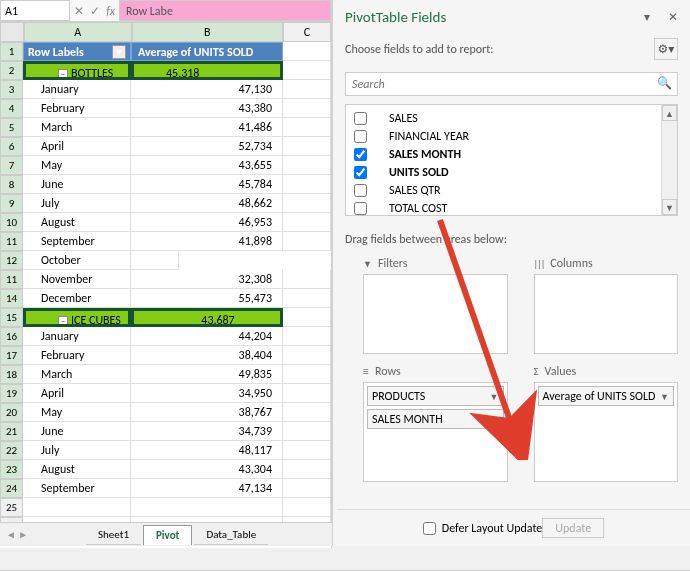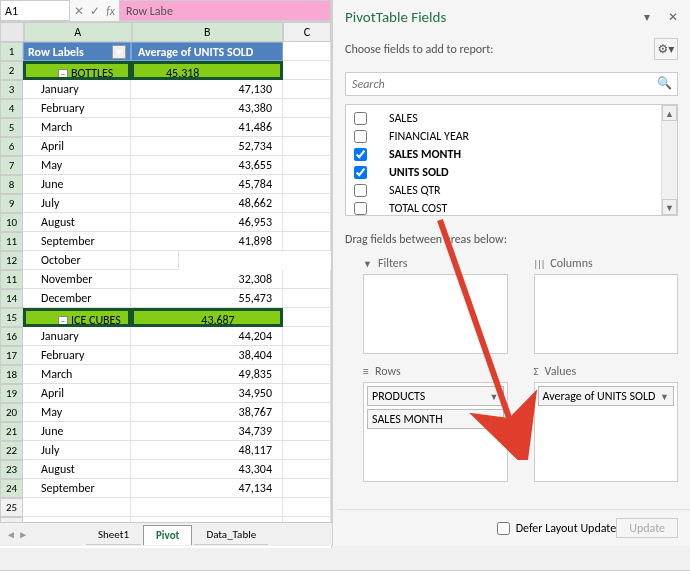--- a/index.html
+++ b/index.html
@@ -69,21 +69,21 @@
   .scroll-btn { height: 16px; text-align: center; font-size: 9px; color: #666; line-height:16px; border:1px solid #ccc;}
   
   .drag-label { padding: 6px 12px 8px; color: #555; }
   .areas { display: grid; grid-template-columns: 1fr 1fr; grid-template-rows: 100px 120px; gap: 8px; padding: 0 12px; }
   .area { display: flex; flex-direction: column; margin-left: 18px; }
   .area-title { color: #666; padding: 2px 0 4px; display: flex; align-items: center; gap: 6px; font-size:11px;}
   .area-box { flex: 1; background: #fff; border: 1px solid #ccc; padding: 3px; }
   .area-chip { border: 1px solid #bbb; background: #f5f5f5; padding: 2px 4px; margin-bottom: 3px; display: flex; justify-content: space-between; align-items: center; font-size: 11px; }
   .chip-arrow { font-size: 9px; color: #666; }
   
-  .defer-row { position:absolute; bottom:0; left:4px; right:0; padding: 8px 12px; display: flex; justify-content: flex-end; align-items: center; border-top: 1px solid #ddd; background:#f5f5f5;}
+  .defer-row { position:absolute; bottom:0; left:4px; right:0; padding: 8px 12px; display: flex; justify-content: center; align-items: center; border-top: 1px solid #ddd; background:#f5f5f5;}
   .update-btn { padding: 2px 12px; border: 1px solid #ccc; background: #f5f5f5; color: #aaa; }
   
   .icon-filter::before { content: "▼"; font-size: 9px; }
   .icon-cols::before { content: "|||"; font-size: 10px; letter-spacing:-1px;}
   .icon-rows::before { content: "≡"; font-size: 12px; }
   .icon-sigma::before { content: "Σ"; font-size: 11px; }
   
   .arrow-annotation { position: absolute; left: 400px; top: 210px; pointer-events: none; z-index: 100; }
 </style>
 </head>

